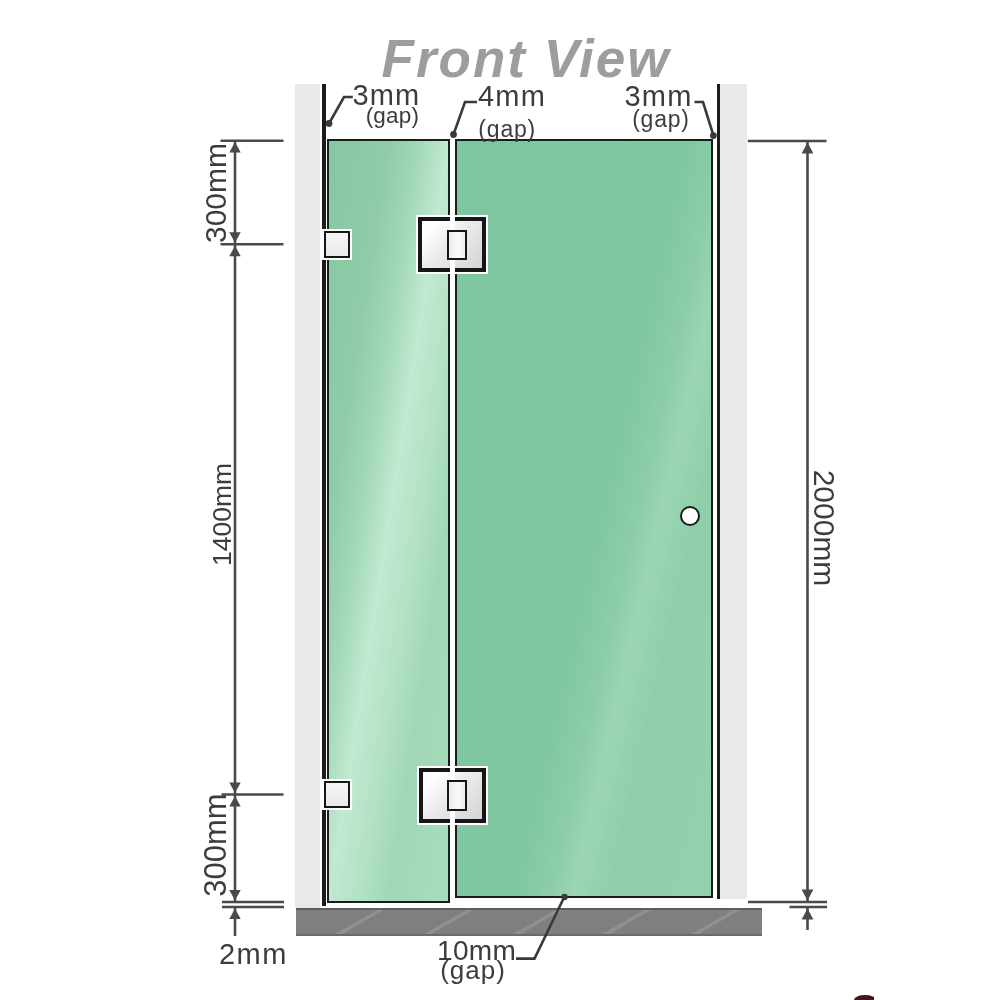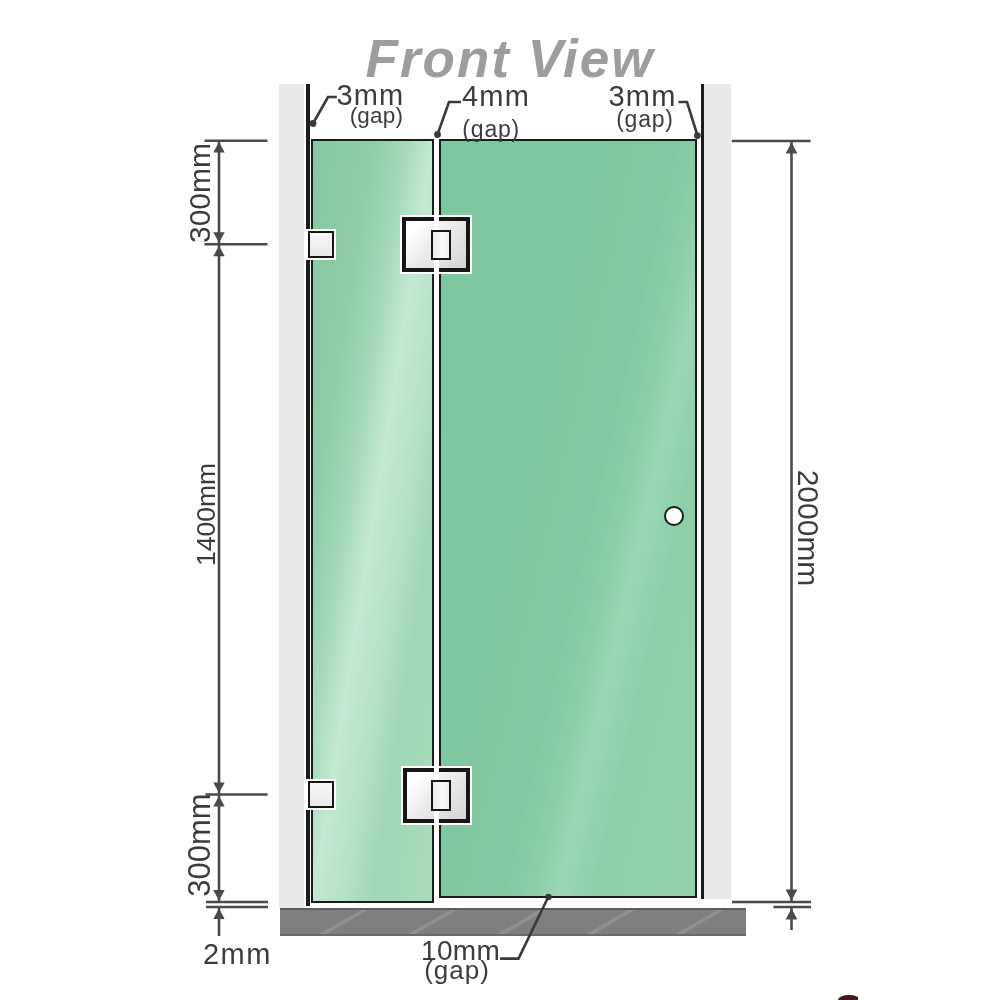--- a/index.html
+++ b/index.html
@@ -1,17 +1,17 @@
 <!DOCTYPE html>
 <html><head>
 <meta charset="utf-8">
 <style>
   html,body{margin:0;padding:0;background:#ffffff;}
   #stage{position:relative;width:858px;height:1000px;background:#ffffff;overflow:hidden;
-         font-family:"Liberation Sans", sans-serif;}
+         font-family:"Liberation Sans", sans-serif;margin-left:16px;}
   .abs{position:absolute;}
 </style>
 </head>
 <body>
 <div id="stage">
 
   <div class="abs" style="left:0;top:28px;width:1020px;text-align:center;
        font-size:53px;font-weight:bold;font-style:italic;color:#9d9d9d;letter-spacing:2px;">Front&nbsp;View</div>
 
   <div class="abs" style="left:279px;top:84px;width:24.8px;height:823.5px;background:#e9e9e9;"></div>

